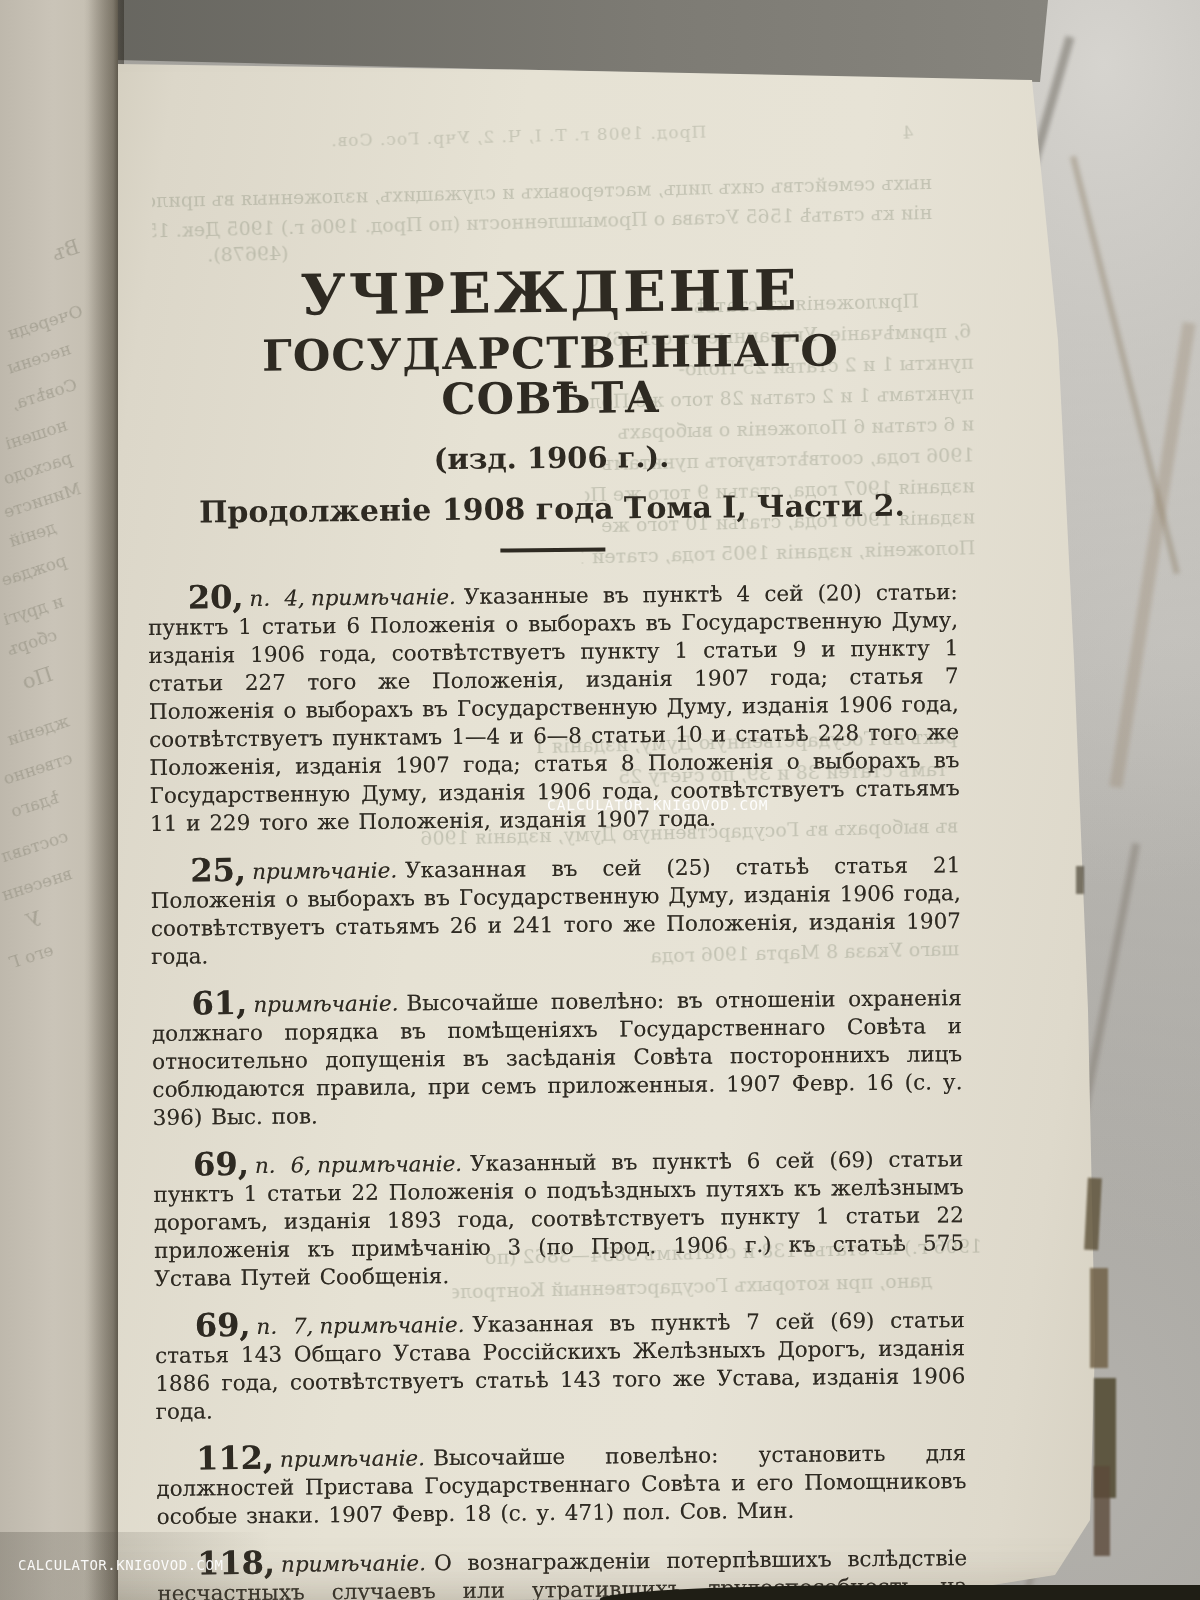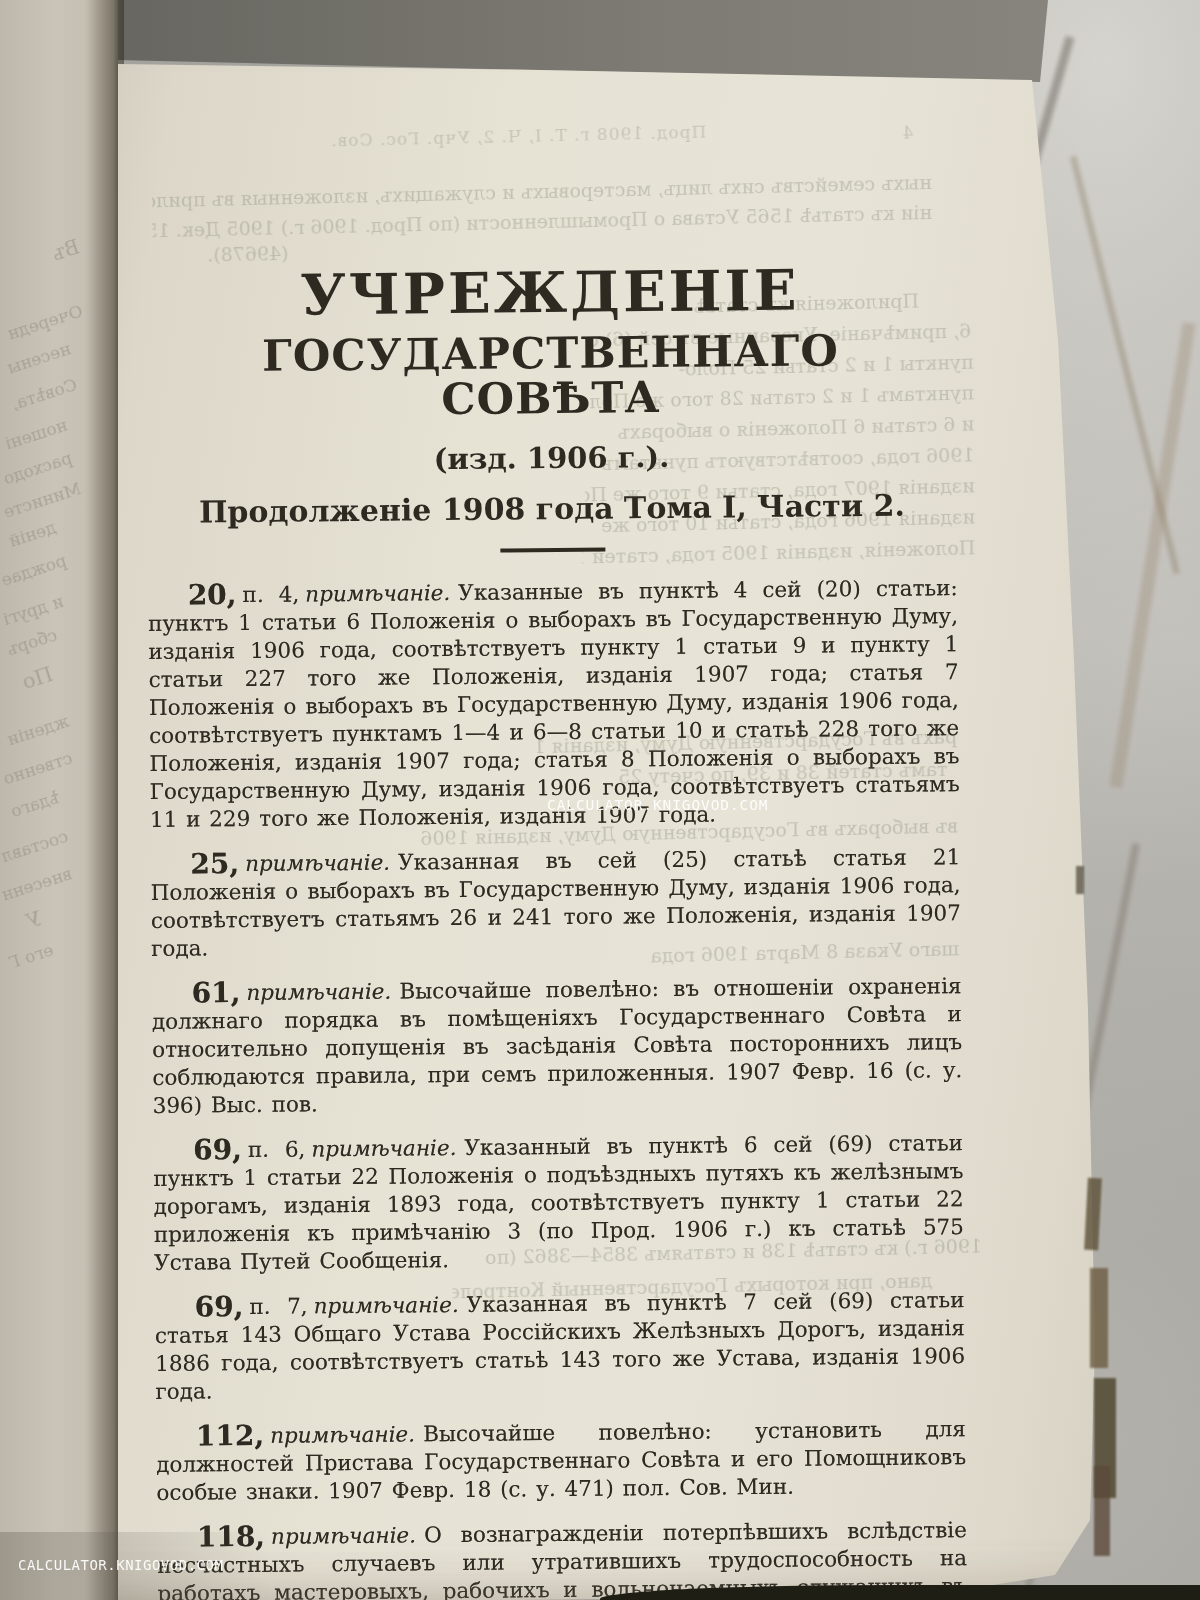--- a/index.html
+++ b/index.html
@@ -41,22 +41,22 @@
   .content{position:absolute;left:32px;top:200px;width:810px;}
   .t1{font-size:56px;font-weight:bold;letter-spacing:3px;text-align:center;line-height:1.02;}
   .t2{font-size:43px;font-weight:bold;letter-spacing:1px;text-align:center;margin-top:10px;line-height:1.05;}
   .ed{font-size:29px;font-weight:bold;text-align:center;margin-top:20px;}
   .sub{font-size:30px;font-weight:bold;text-align:center;margin-top:16px;}
   .rule{width:105px;height:4px;background:#2e2a22;margin:22px auto 26px auto;}
   
   .entries{margin-top:0;}
   .entry{font-size:21.5px;line-height:28px;text-align:justify;margin:0 0 17px 0;
          text-indent:40px;text-shadow:0 0 .6px rgba(46,42,34,.55);word-spacing:2px;}
-  .num{font-size:28px;font-weight:bold;line-height:1;vertical-align:-2px;margin-right:6px;}
-  .pt{margin-right:6px;}
+  .num{font-size:32px;font-weight:bold;line-height:1;vertical-align:-2px;margin-right:6px;}
+  .pt{margin-right:6px;font-style:italic;}
   .pt:empty{margin-right:0;}
   .lbl{font-style:italic;margin-right:8px;}
   
   .spot{position:absolute;filter:blur(1px);}
   .bottom-dark{position:absolute;left:600px;top:1585px;width:600px;height:15px;background:#1f1e15;
     border-top-left-radius:300px 14px;}
   .corner-shade{position:absolute;left:0;top:1532px;width:270px;height:68px;
     background:linear-gradient(90deg,rgba(80,76,66,.30),rgba(80,76,66,0));pointer-events:none;}
   
   .wm{position:absolute;font-family:"DejaVu Sans Mono",monospace;color:rgba(255,255,255,.93);white-space:nowrap;}

